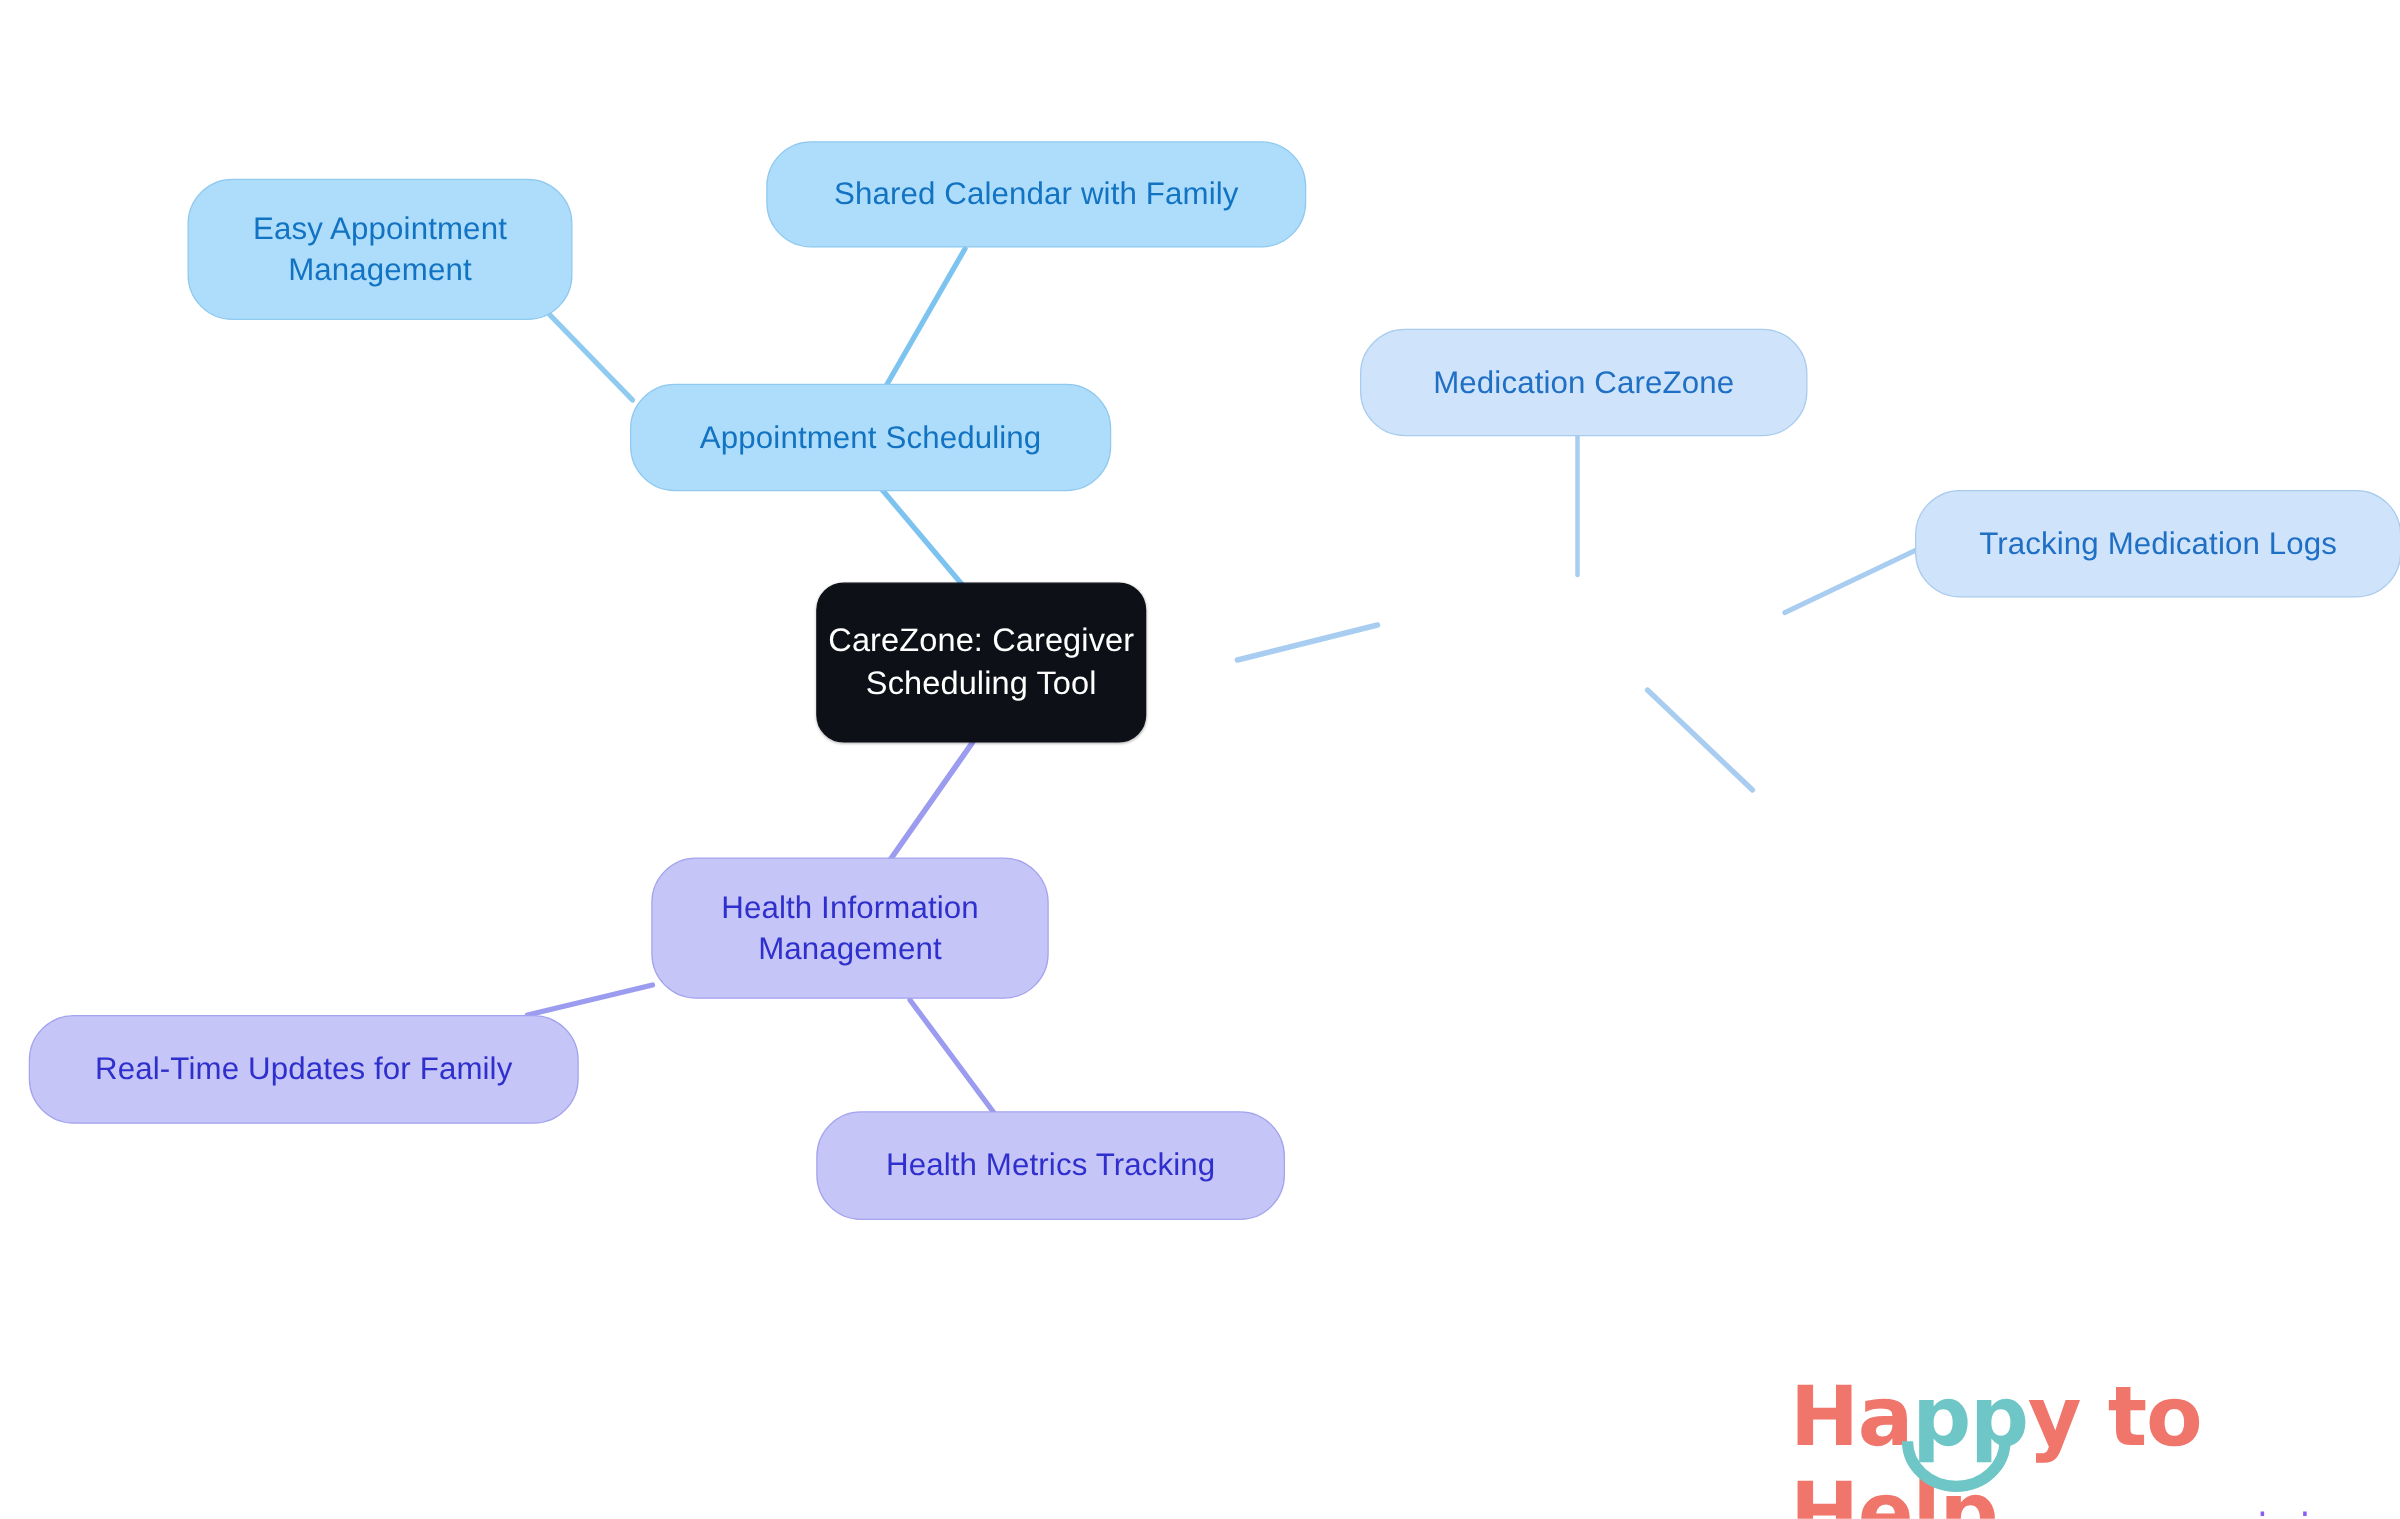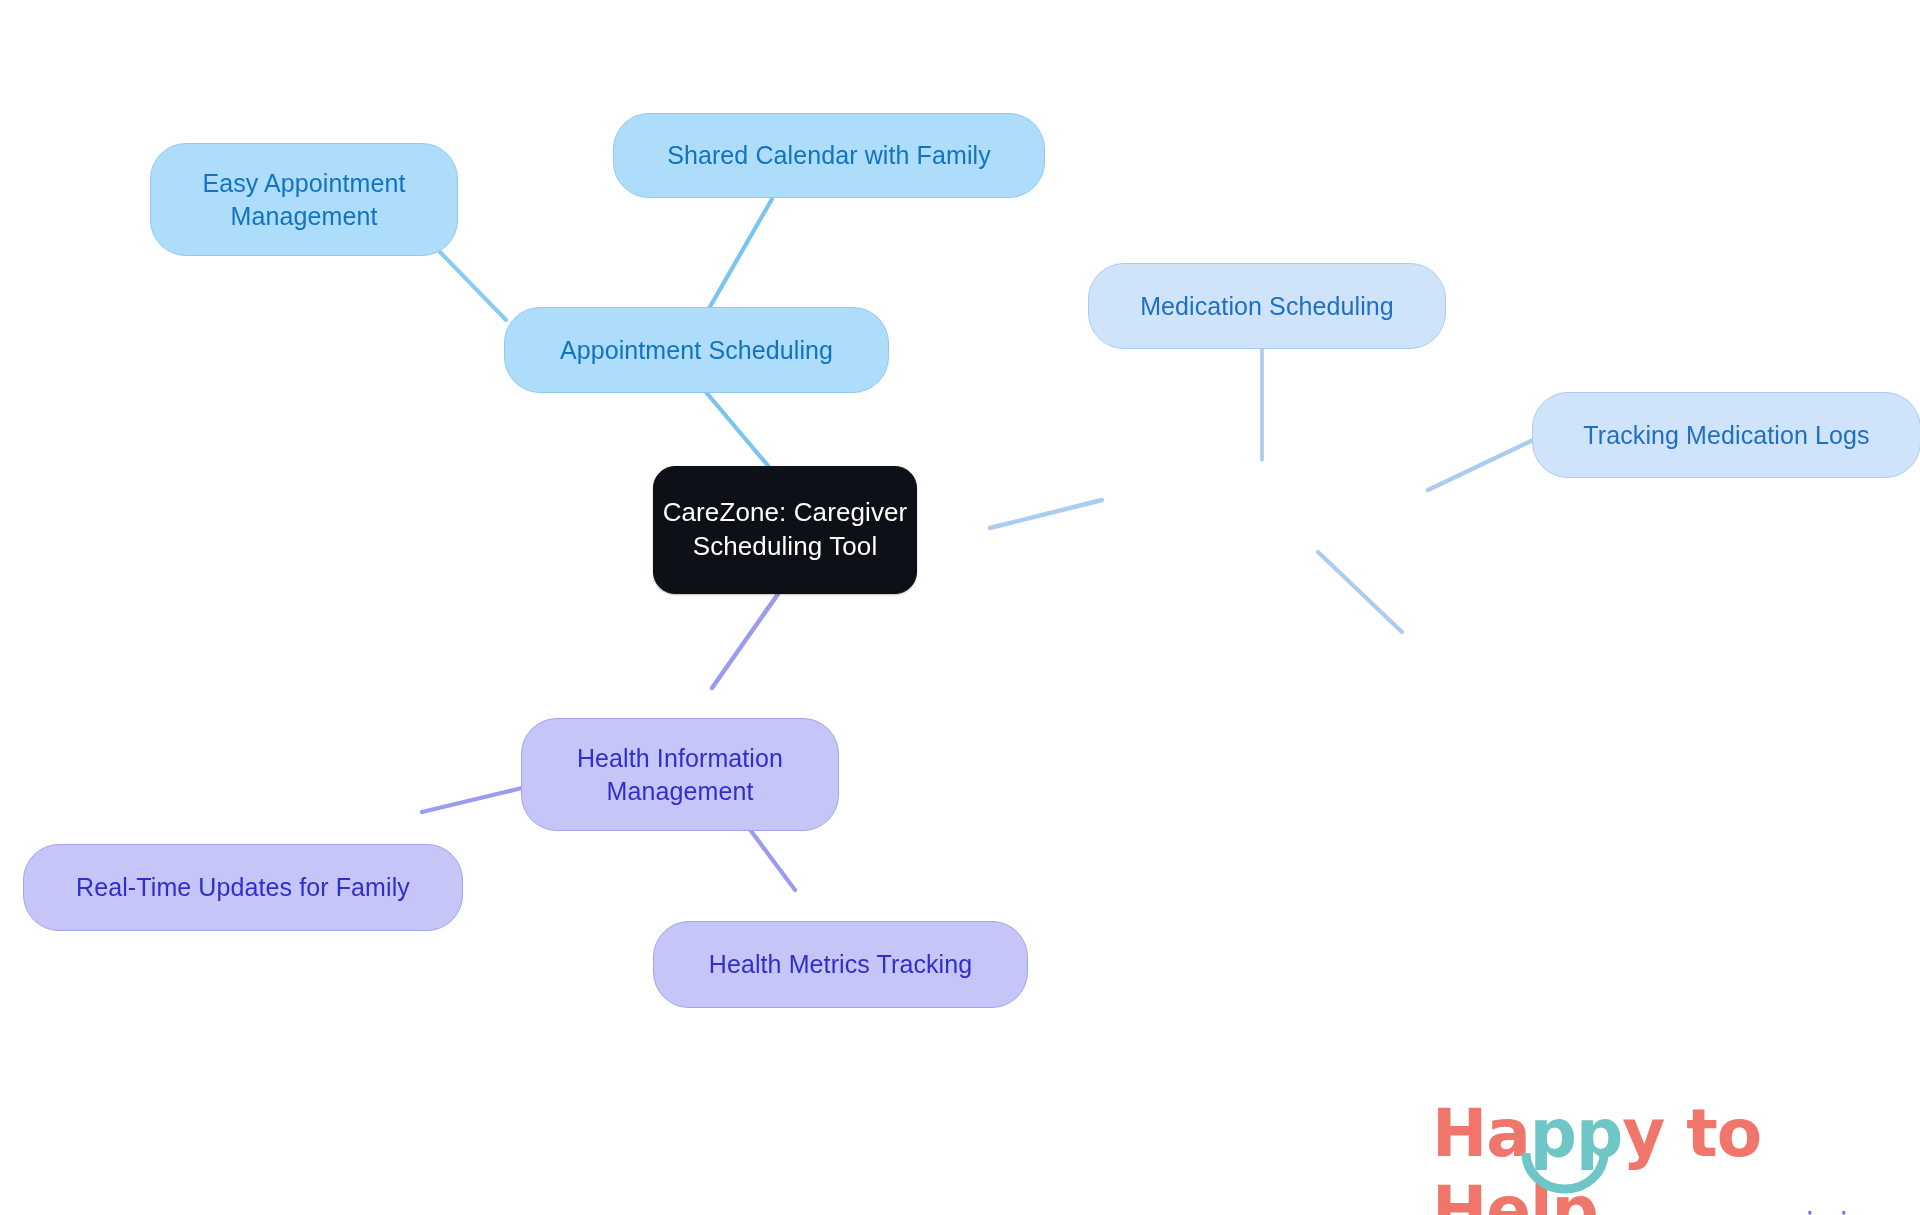--- a/index.html
+++ b/index.html
@@ -59,21 +59,20 @@
     color: #1f6fc4;
     border-radius: 36px;
     font-size: 25px;
   }
   .node.purple {
     background: #c5c5f8;
     border: 1.3px solid #a3a3ee;
     color: #2f2fcd;
     border-radius: 36px;
     font-size: 25px;
-    margin-top: 32px;
   }
   
   #brand-logo {
     position: absolute;
     left: 1432px;
     top: 1095px;
     width: 470px;
     height: 112px;
   }
   .logo-wordmark {
@@ -130,21 +129,21 @@
 Scheduling Tool</div>
 
   <div class="node blue-dark" style="left:504px; top:307px; width:385px; height:86px;">Appointment Scheduling</div>
 
   <div class="node blue-dark" style="left:150px; top:143px; width:308px; height:113px;">Easy Appointment
 Management</div>
 
   <div class="node blue-dark" style="left:613px; top:113px; width:432px; height:85px;">Shared Calendar with Family</div>
 
 
-  <div class="node blue-light" style="left:1088px; top:263px; width:358px; height:86px;">Medication Scheduling</div>
+  <div class="node blue-light" style="left:1088px; top:263px; width:358px; height:86px;">Medication CareZone</div>
 
   <div class="node blue-light" style="left:1532px; top:392px; width:389px; height:86px;">Tracking Medication Logs</div>
 
 
   <div class="node purple" style="left:521px; top:686px; width:318px; height:113px;">Health Information
 Management</div>
 
   <div class="node purple" style="left:23px; top:812px; width:440px; height:87px;">Real-Time Updates for Family</div>
 
   <div class="node purple" style="left:653px; top:889px; width:375px; height:87px;">Health Metrics Tracking</div>

